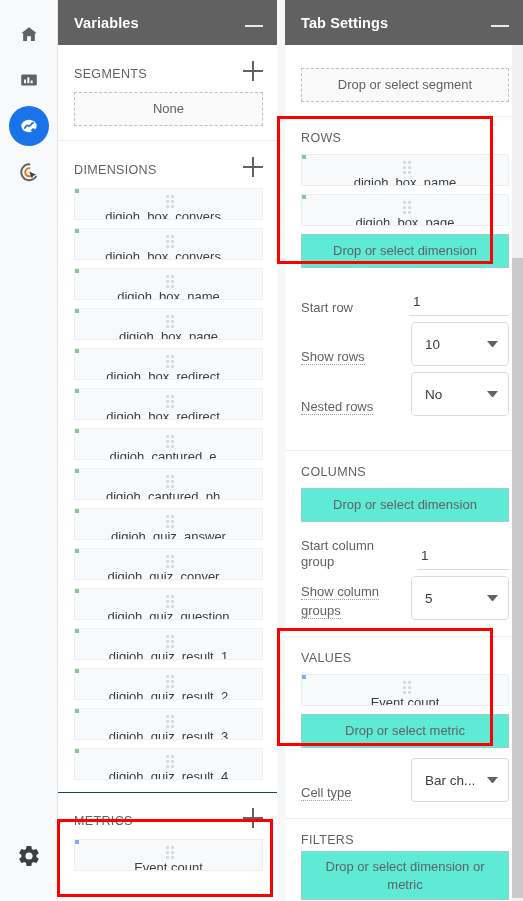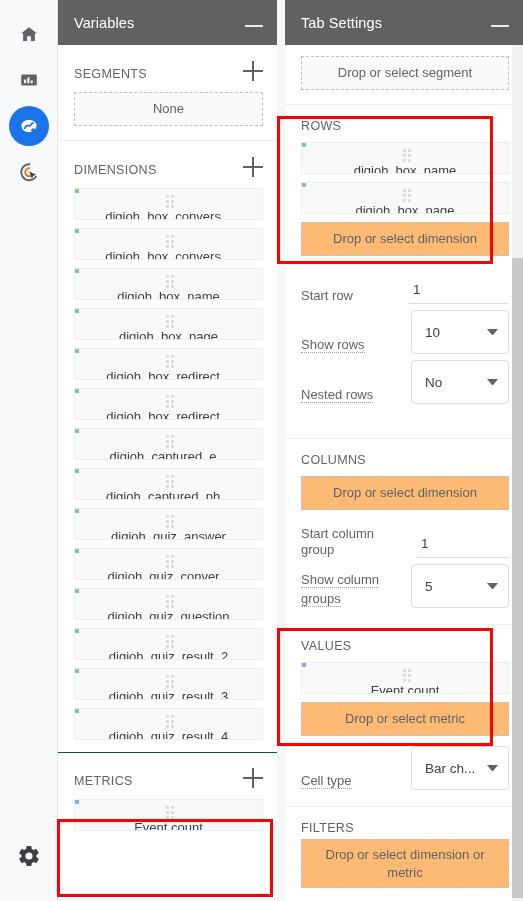--- a/index.html
+++ b/index.html
@@ -63,21 +63,21 @@
 
   .panel-header {
     height: 45px;
     background: #616161;
     color: #ffffff;
     display: flex; align-items: center; justify-content: space-between;
     padding: 0 14px 0 16px;
     flex: 0 0 45px;
   }
   .panel-header .title {
-    font-size: 14.5px; font-weight: normal; letter-spacing: .1px;
+    font-size: 14.5px; font-weight: bold; letter-spacing: .1px;
   }
   .minimize {
     width: 18px; height: 2px; background: #e8eaed; cursor: pointer;
     margin-bottom: -6px;
   }
 
   .panel-body {
     flex: 1;
     overflow: hidden;
     position: relative;
@@ -137,21 +137,21 @@
     background: #fafafa;
     color: #5f6368;
     font-size: 13px;
     min-height: 34px;
     display: flex; align-items: center; justify-content: center;
     text-align: center;
     padding: 6px 8px;
     cursor: pointer;
     line-height: 1.35;
   }
-  .dropzone.plain { background: #fdba74; }
+  .dropzone.plain { background: #5eead4; }
 
   
   .row {
     display: flex; align-items: flex-end;
     margin: 0 0 6px 0;
     min-height: 44px;
   }
   .row .rlabel {
     font-size: 13px; color: #5f6368;
     flex: 1 1 auto; padding-right: 8px;
@@ -408,20 +408,32 @@
           <div class="chip dim">
             <span class="accent"></span>
             <span class="handle">
                 <i></i>
                 <i></i>
                 <i></i>
                 <i></i>
                 <i></i>
                 <i></i>
               </span>
+            <span class="label">digioh_quiz_result_1</span>
+          </div>
+          <div class="chip dim">
+            <span class="accent"></span>
+            <span class="handle">
+                <i></i>
+                <i></i>
+                <i></i>
+                <i></i>
+                <i></i>
+                <i></i>
+              </span>
             <span class="label">digioh_quiz_result_2</span>
           </div>
           <div class="chip dim">
             <span class="accent"></span>
             <span class="handle">
                 <i></i>
                 <i></i>
                 <i></i>
                 <i></i>
                 <i></i>
@@ -468,21 +480,21 @@
     <div class="panel-gap"></div>
 
     <div class="panel panel-tab">
       <div class="panel-header">
         <span class="title">Tab Settings</span>
         <span class="minimize"></span>
       </div>
 
       <div class="panel-body">
 
-        <div class="section" style="padding-top:11px; padding-bottom:14px;">
+        <div class="section" style="padding-top:23px; padding-bottom:14px;">
           <div class="dropzone">Drop or select segment</div>
         </div>
 
         <div class="section" style="padding-top:14px; padding-bottom:28px;">
           <div class="section-head" style="margin-bottom:9px;">
             <span class="section-title">ROWS</span>
           </div>
           <div class="chip dim">
             <span class="accent"></span>
             <span class="handle">

